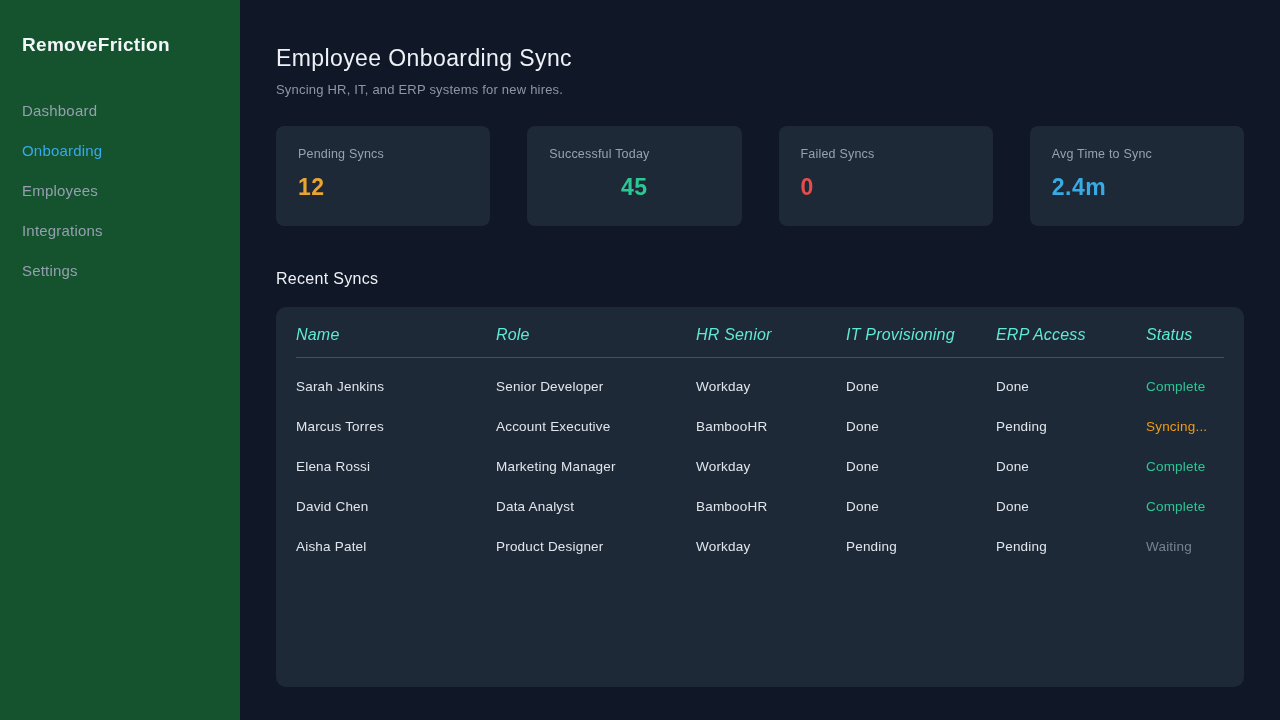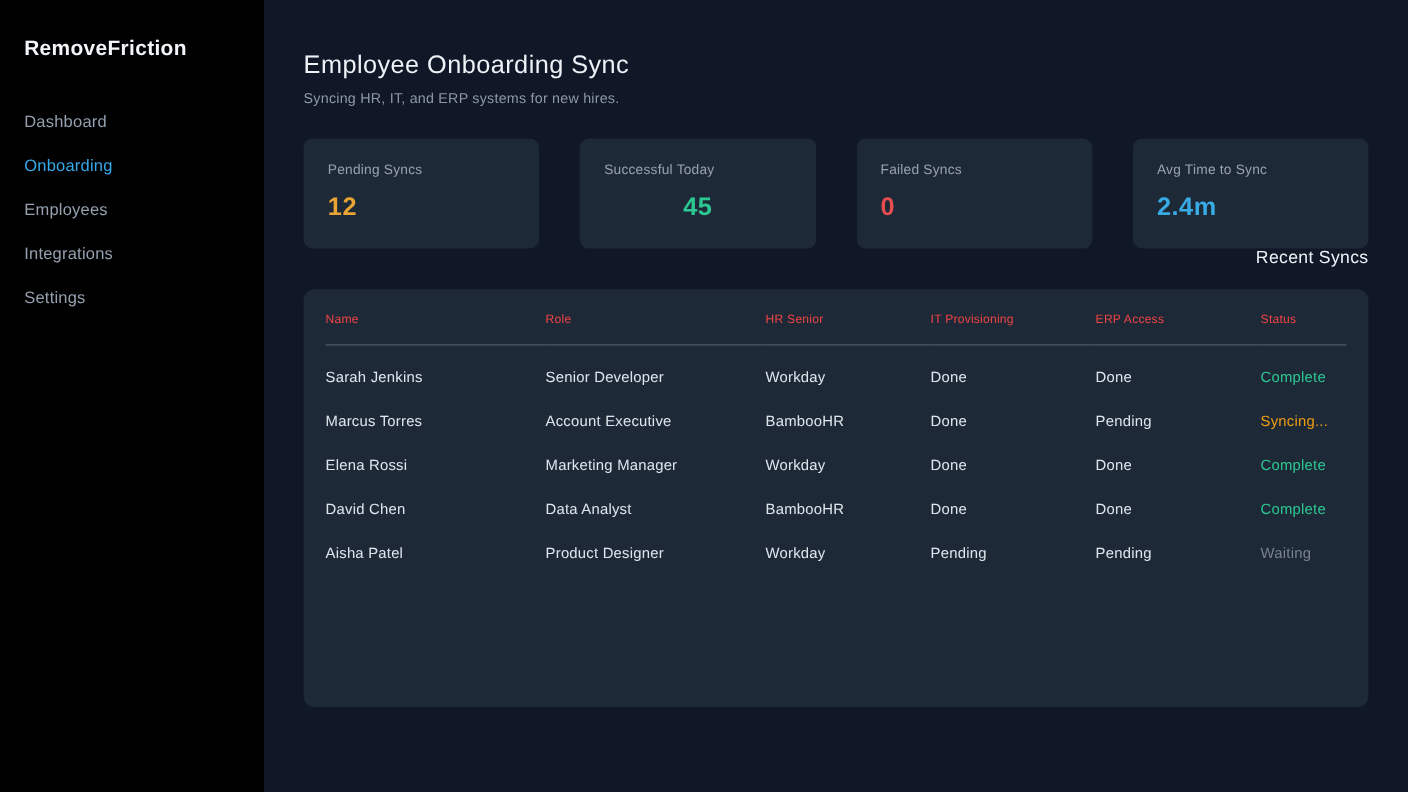--- a/index.html
+++ b/index.html
@@ -8,21 +8,21 @@
     background:#101726;
     font-family:"Liberation Sans", sans-serif;
     display:flex;
     overflow:hidden;
     color:#dfe5ec;
   }
 
   
   .sidebar {
     width:240px; flex-shrink:0; height:720px;
-    background:#000000;
+    background:#14532d;
     padding:34px 22px;
   }
   .logo {
     color:#f2f5f9; font-size:19px; font-weight:600; letter-spacing:.3px;
   }
   .nav { margin-top:34px; }
   .nav-item {
     height:40px; display:flex; align-items:center;
     color:#94a0af; font-size:15px; cursor:pointer; letter-spacing:.2px;
   }
@@ -35,33 +35,33 @@
 
   
   .stats { display:grid; grid-template-columns:repeat(4,1fr); gap:37px; margin-top:29px; }
   .stat-card {
     background:#1e2938; border-radius:8px; height:100px; padding:21px 22px;
   }
   .stat-label { color:#97a1b0; font-size:12.5px; letter-spacing:.2px; }
   .stat-value { font-size:23px; font-weight:600; margin-top:13px; letter-spacing:.5px; }
 
   
-  .section-heading { color:#eef2f7; font-size:16px; font-weight:500; letter-spacing:.3px;text-align:right; }
+  .section-heading { color:#eef2f7; font-size:16px; font-weight:500; margin-top:44px; letter-spacing:.3px; }
   .table-card {
     background:#1e2938; border-radius:10px; margin-top:19px;
     height:380px; padding:0 20px; overflow:hidden;
   }
   table { width:100%; border-collapse:collapse; table-layout:fixed; }
   col.c-name { width:200px; } col.c-role { width:200px; }
   col.c-hr { width:150px; } col.c-it { width:150px; }
   col.c-erp { width:150px; } col.c-status { width:auto; }
   th {
-    text-align:left; color:#ef4444; font-size:11px; font-weight:400;
+    text-align:left; color:#5eead4; font-size:16px; font-weight:400;
     height:50px; vertical-align:middle; padding-top:6px;
-    border-bottom:1px solid #454f5e; letter-spacing:.2px;
+    border-bottom:1px solid #454f5e; letter-spacing:.2px;font-style:italic;
   }
   tbody::before { content:""; display:table-row; height:9px; }
   td { height:40px; font-size:13.5px; color:#dfe5ec; letter-spacing:.2px; }
   tr.row { cursor:pointer; }
 </style>
 </head>
 <body>
 
 <aside class="sidebar">
   <div class="logo">RemoveFriction</div>

